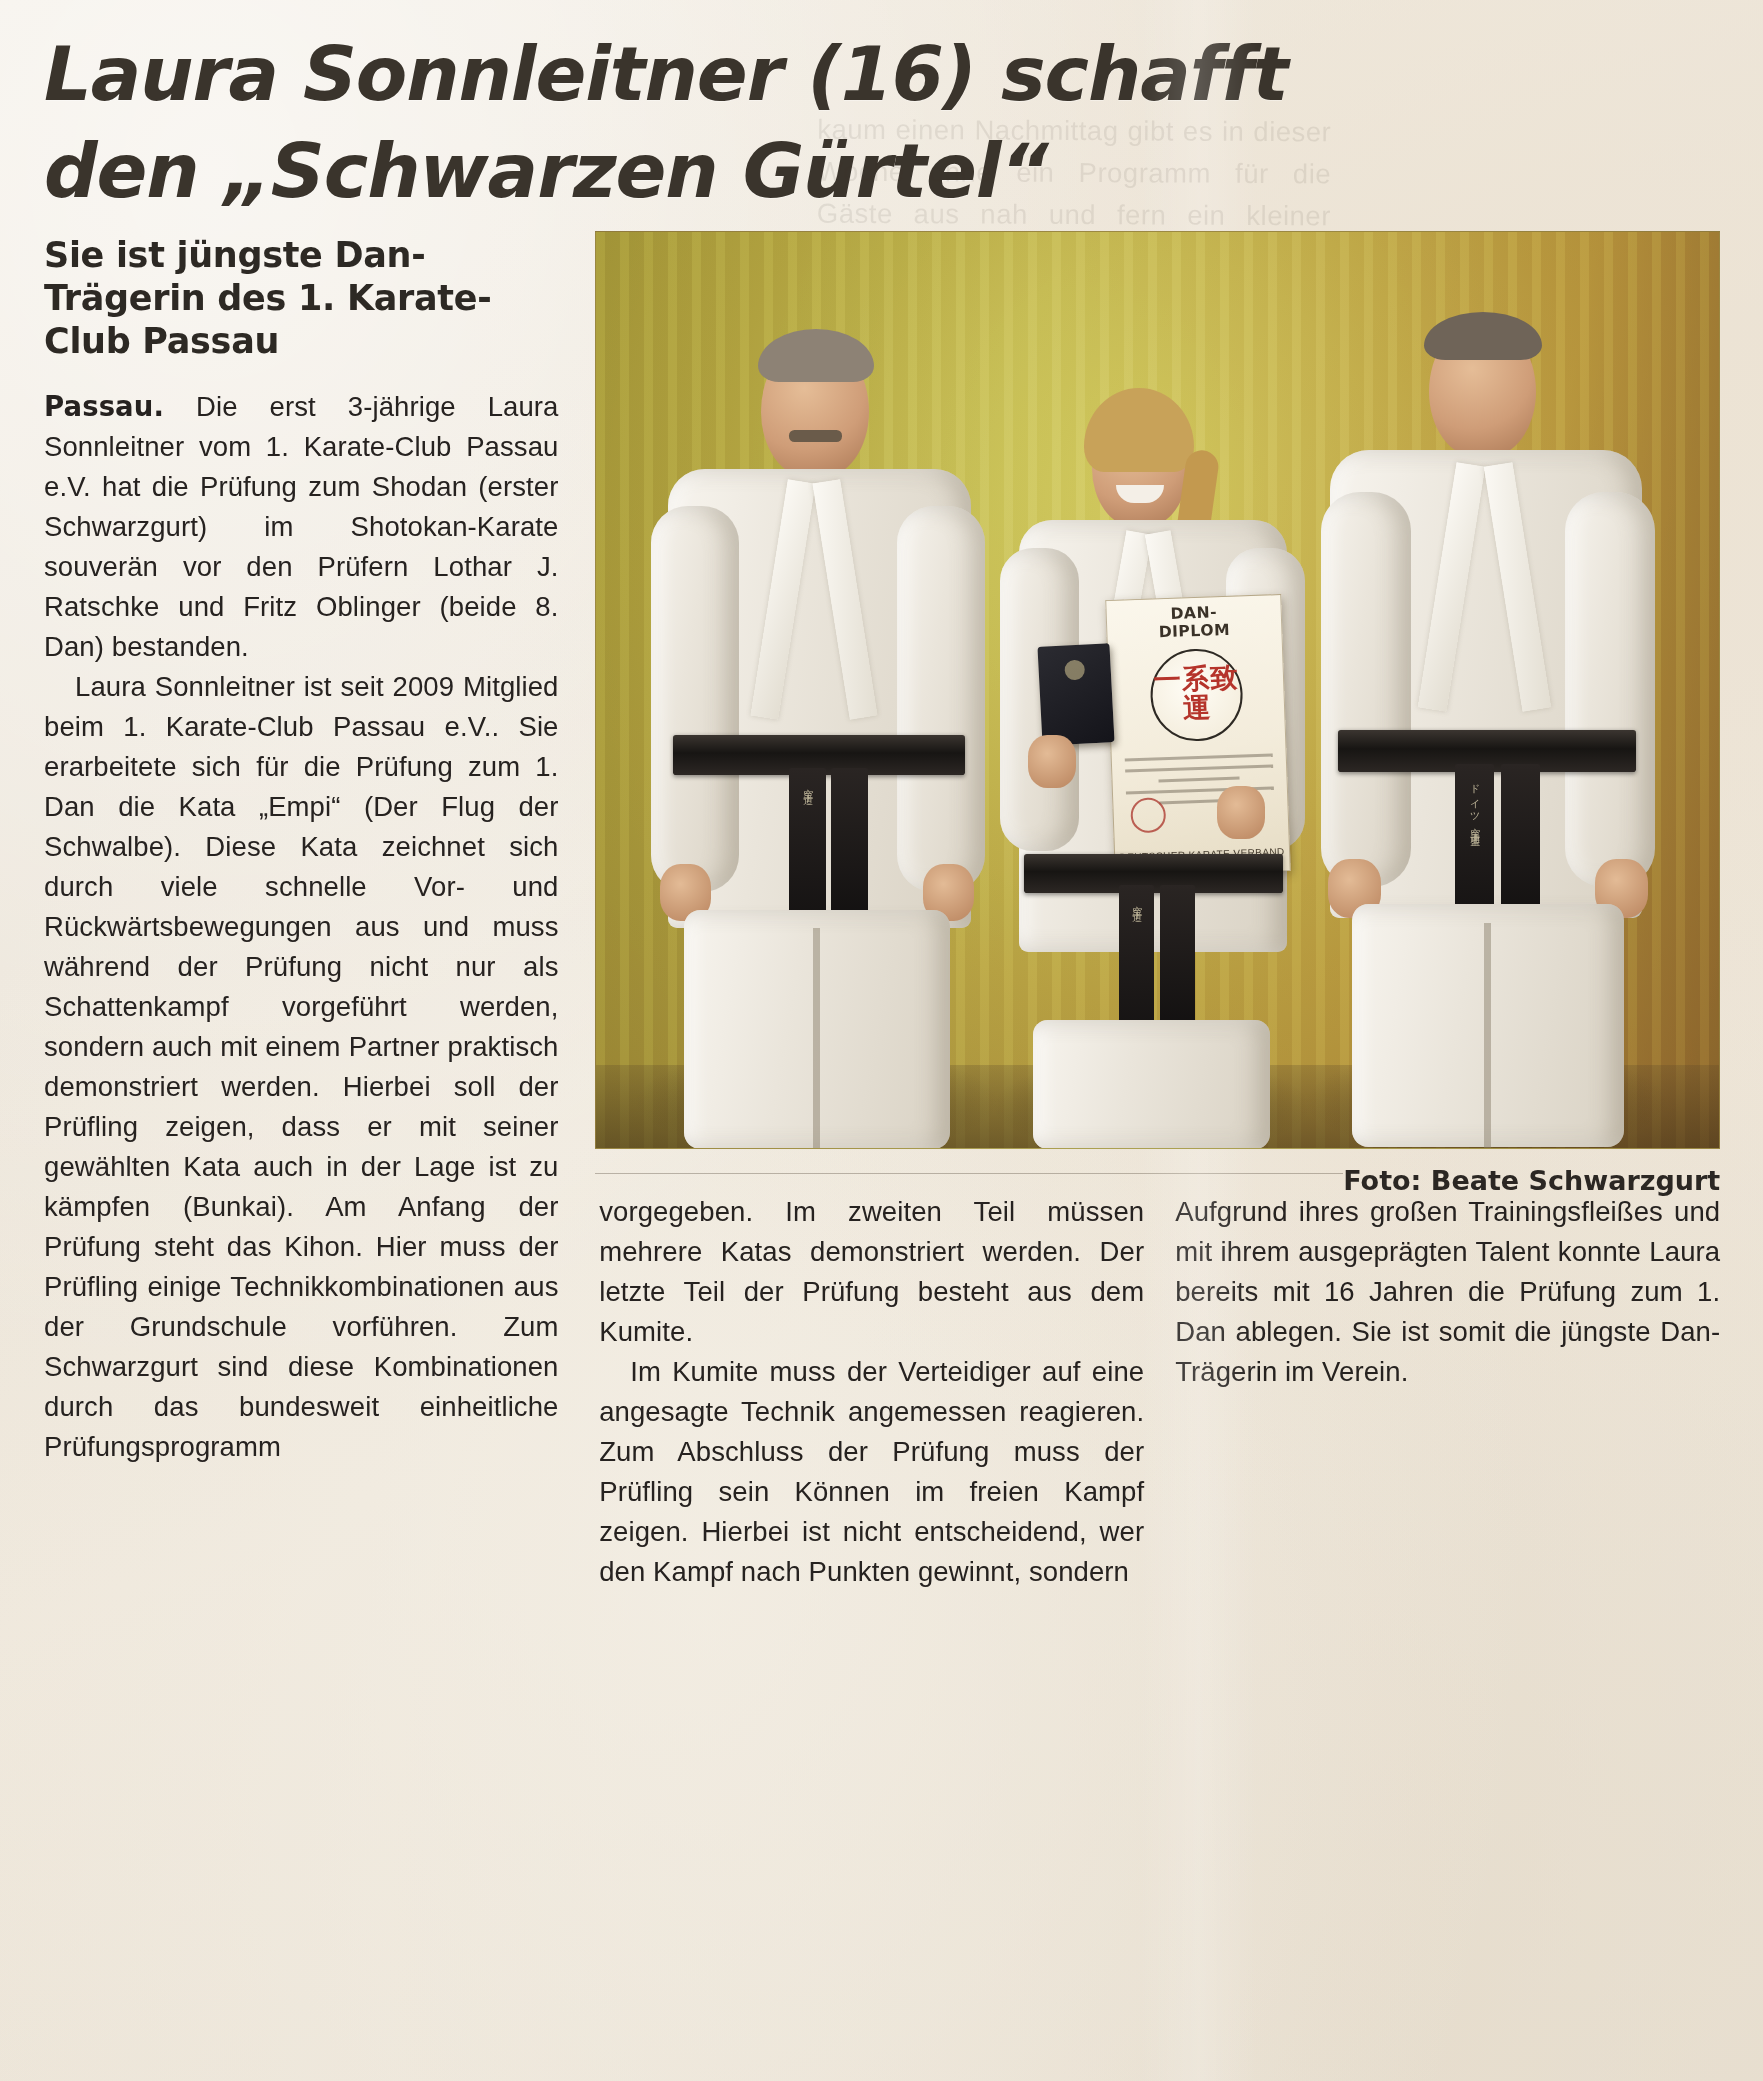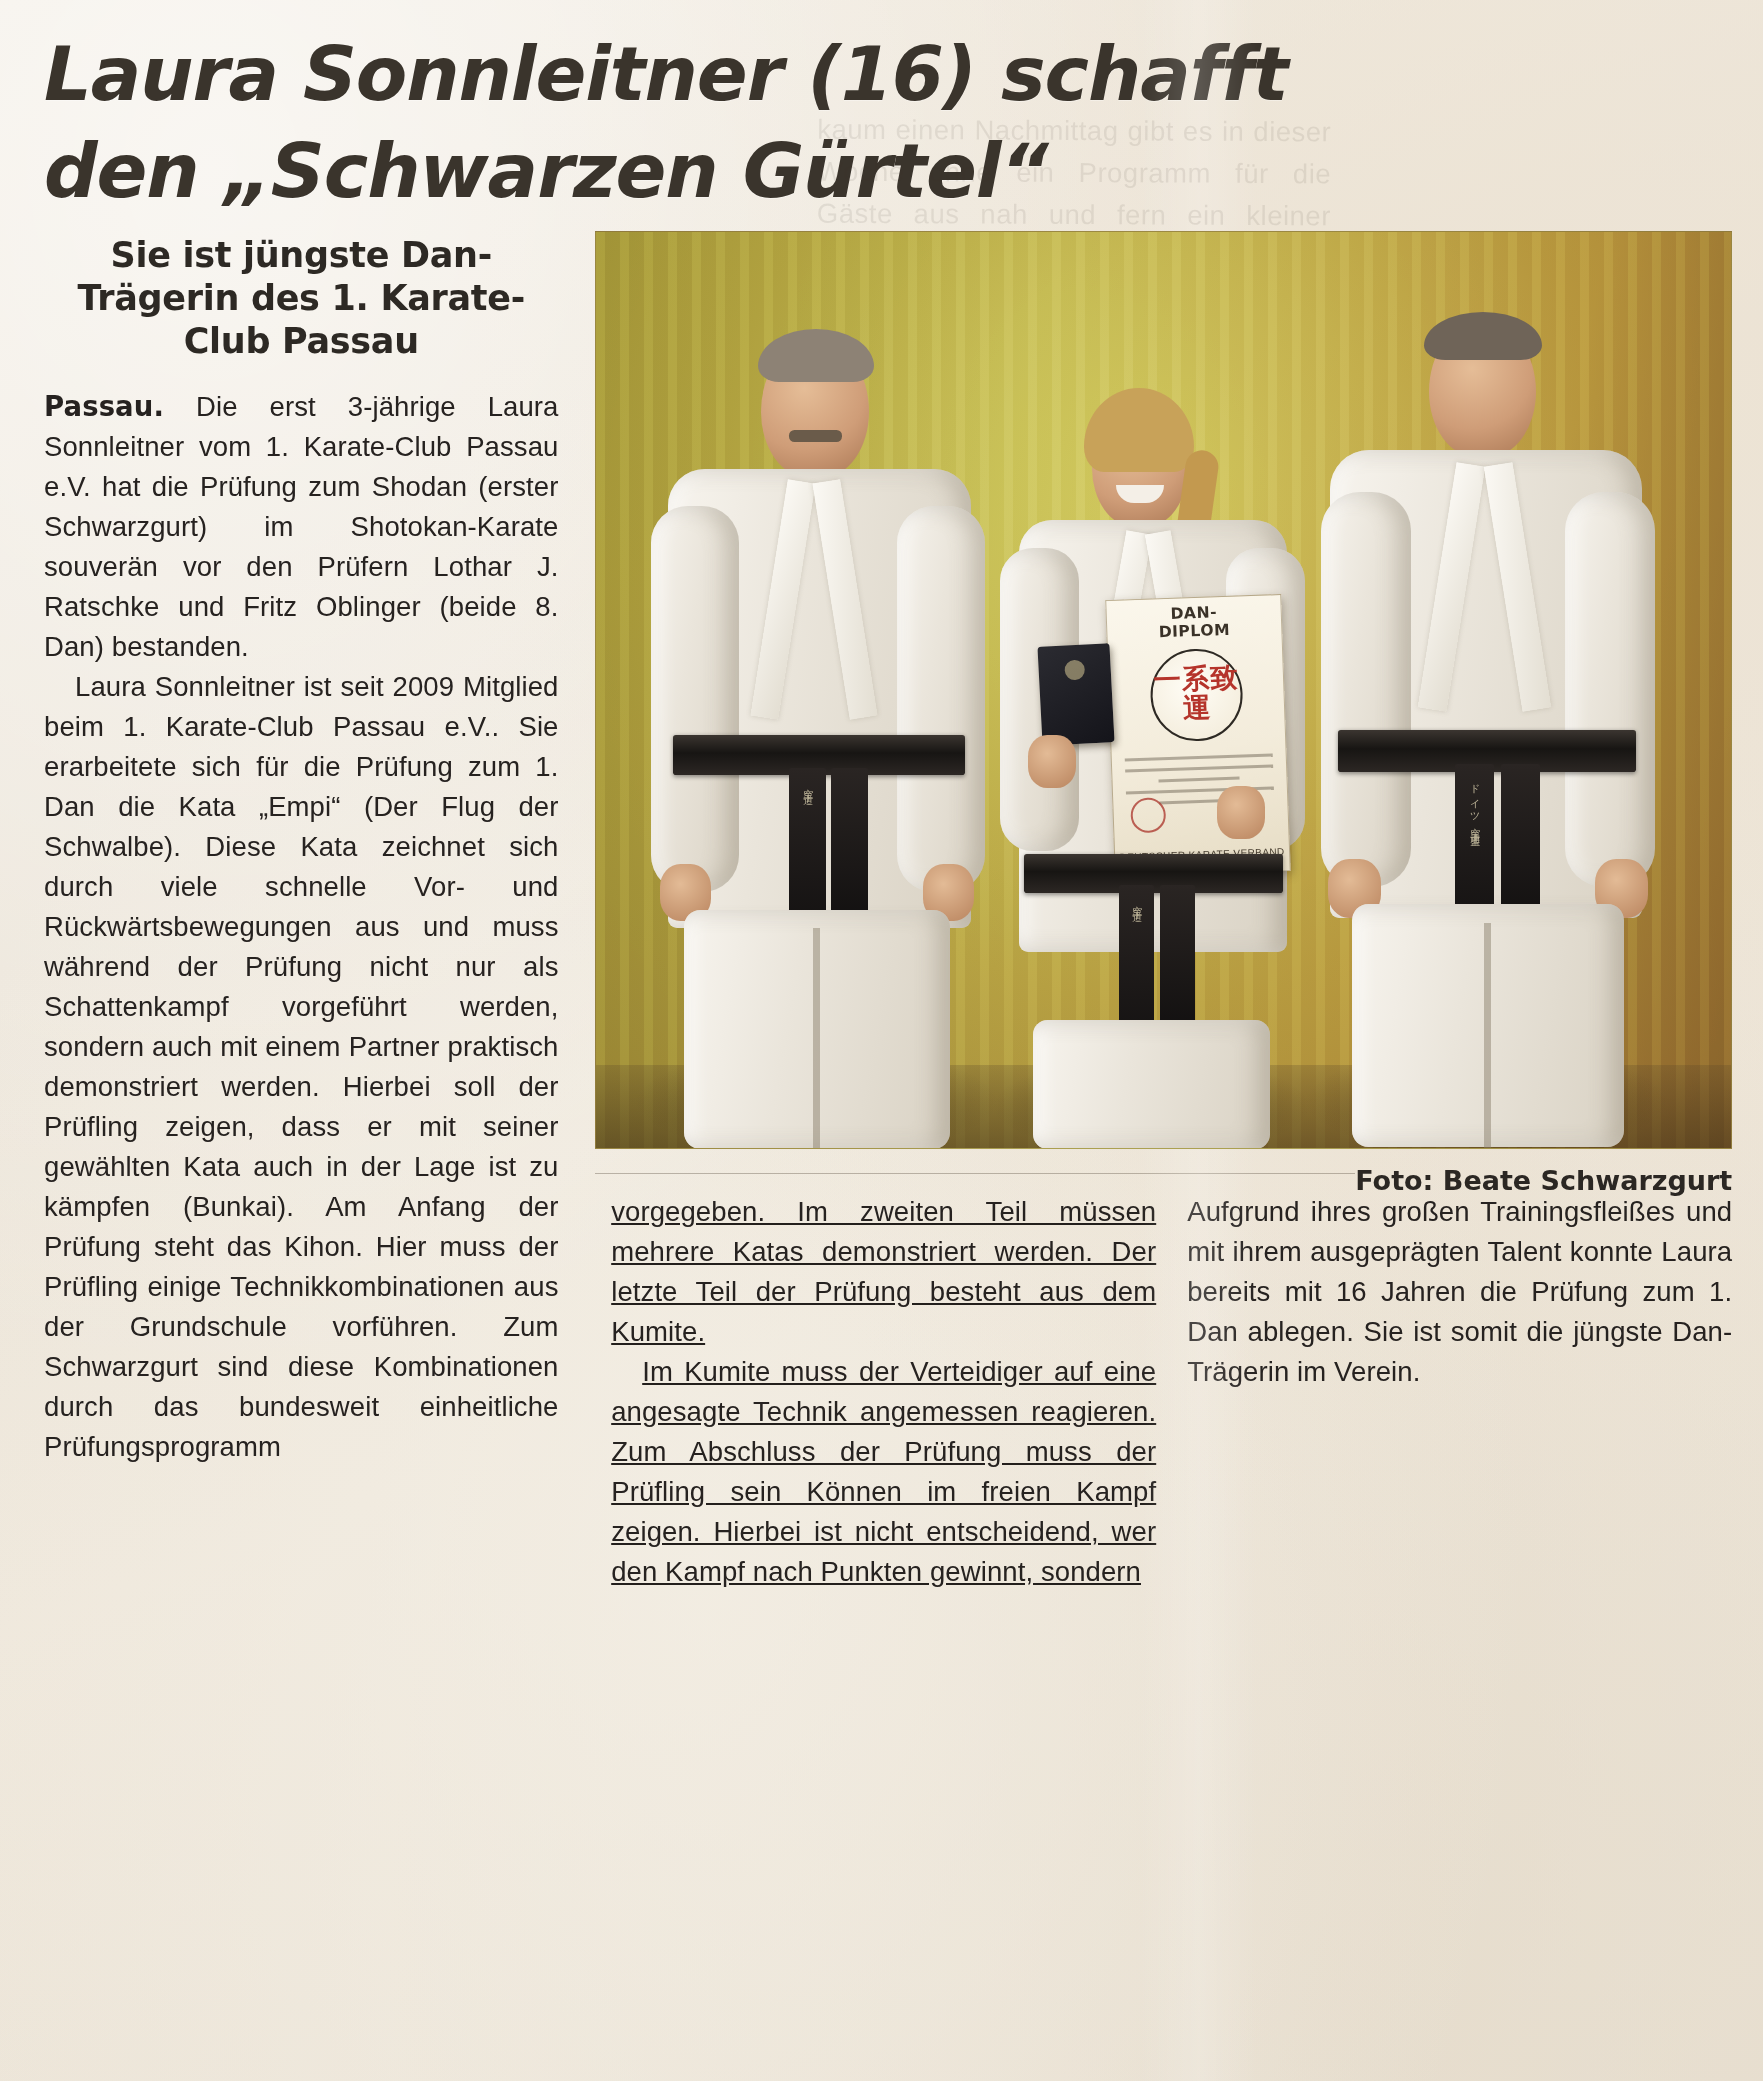--- a/index.html
+++ b/index.html
@@ -75,21 +75,20 @@
     box-sizing: border-box;
   }
   .subhead {
     font-family: "DejaVu Sans", sans-serif;
     font-weight: bold;
     font-size: 35px;
     line-height: 1.22;
     color: #2d2924;
     margin: 3.7px 0 24px 0;
     letter-spacing: -0.3px;
-    text-align: center;
   }
 
   .body-text {
     font-size: 27.5px;
     line-height: 40px;
     text-align: justify;
     color: #262220;
     letter-spacing: 0.1px;
   }
   .body-text p { margin: 0; }
@@ -285,21 +284,21 @@
     border: 0;
     border-top: 1.8px solid rgba(80,70,55,0.35);
     margin: 24px 0 18.4px 0;
   }
   .cols {
     display: flex;
     gap: 31px;
     margin-top: 5.5px;
   }
   .col { width: 545px; flex: 0 0 545px; }
-  .col.c1 { margin-left: 16px; text-decoration: underline; }
+  .col.c1 { margin-left: 4px; }
 
   
   .col .body-text p + p { text-indent: 31px; }
 
   
   .crease {
     position: absolute;
     top: 0; bottom: 0;
     width: 119px;
     background: linear-gradient(90deg, rgba(255,255,255,0) 0%, rgba(255,255,255,0.35) 50%, rgba(255,255,255,0) 100%);

